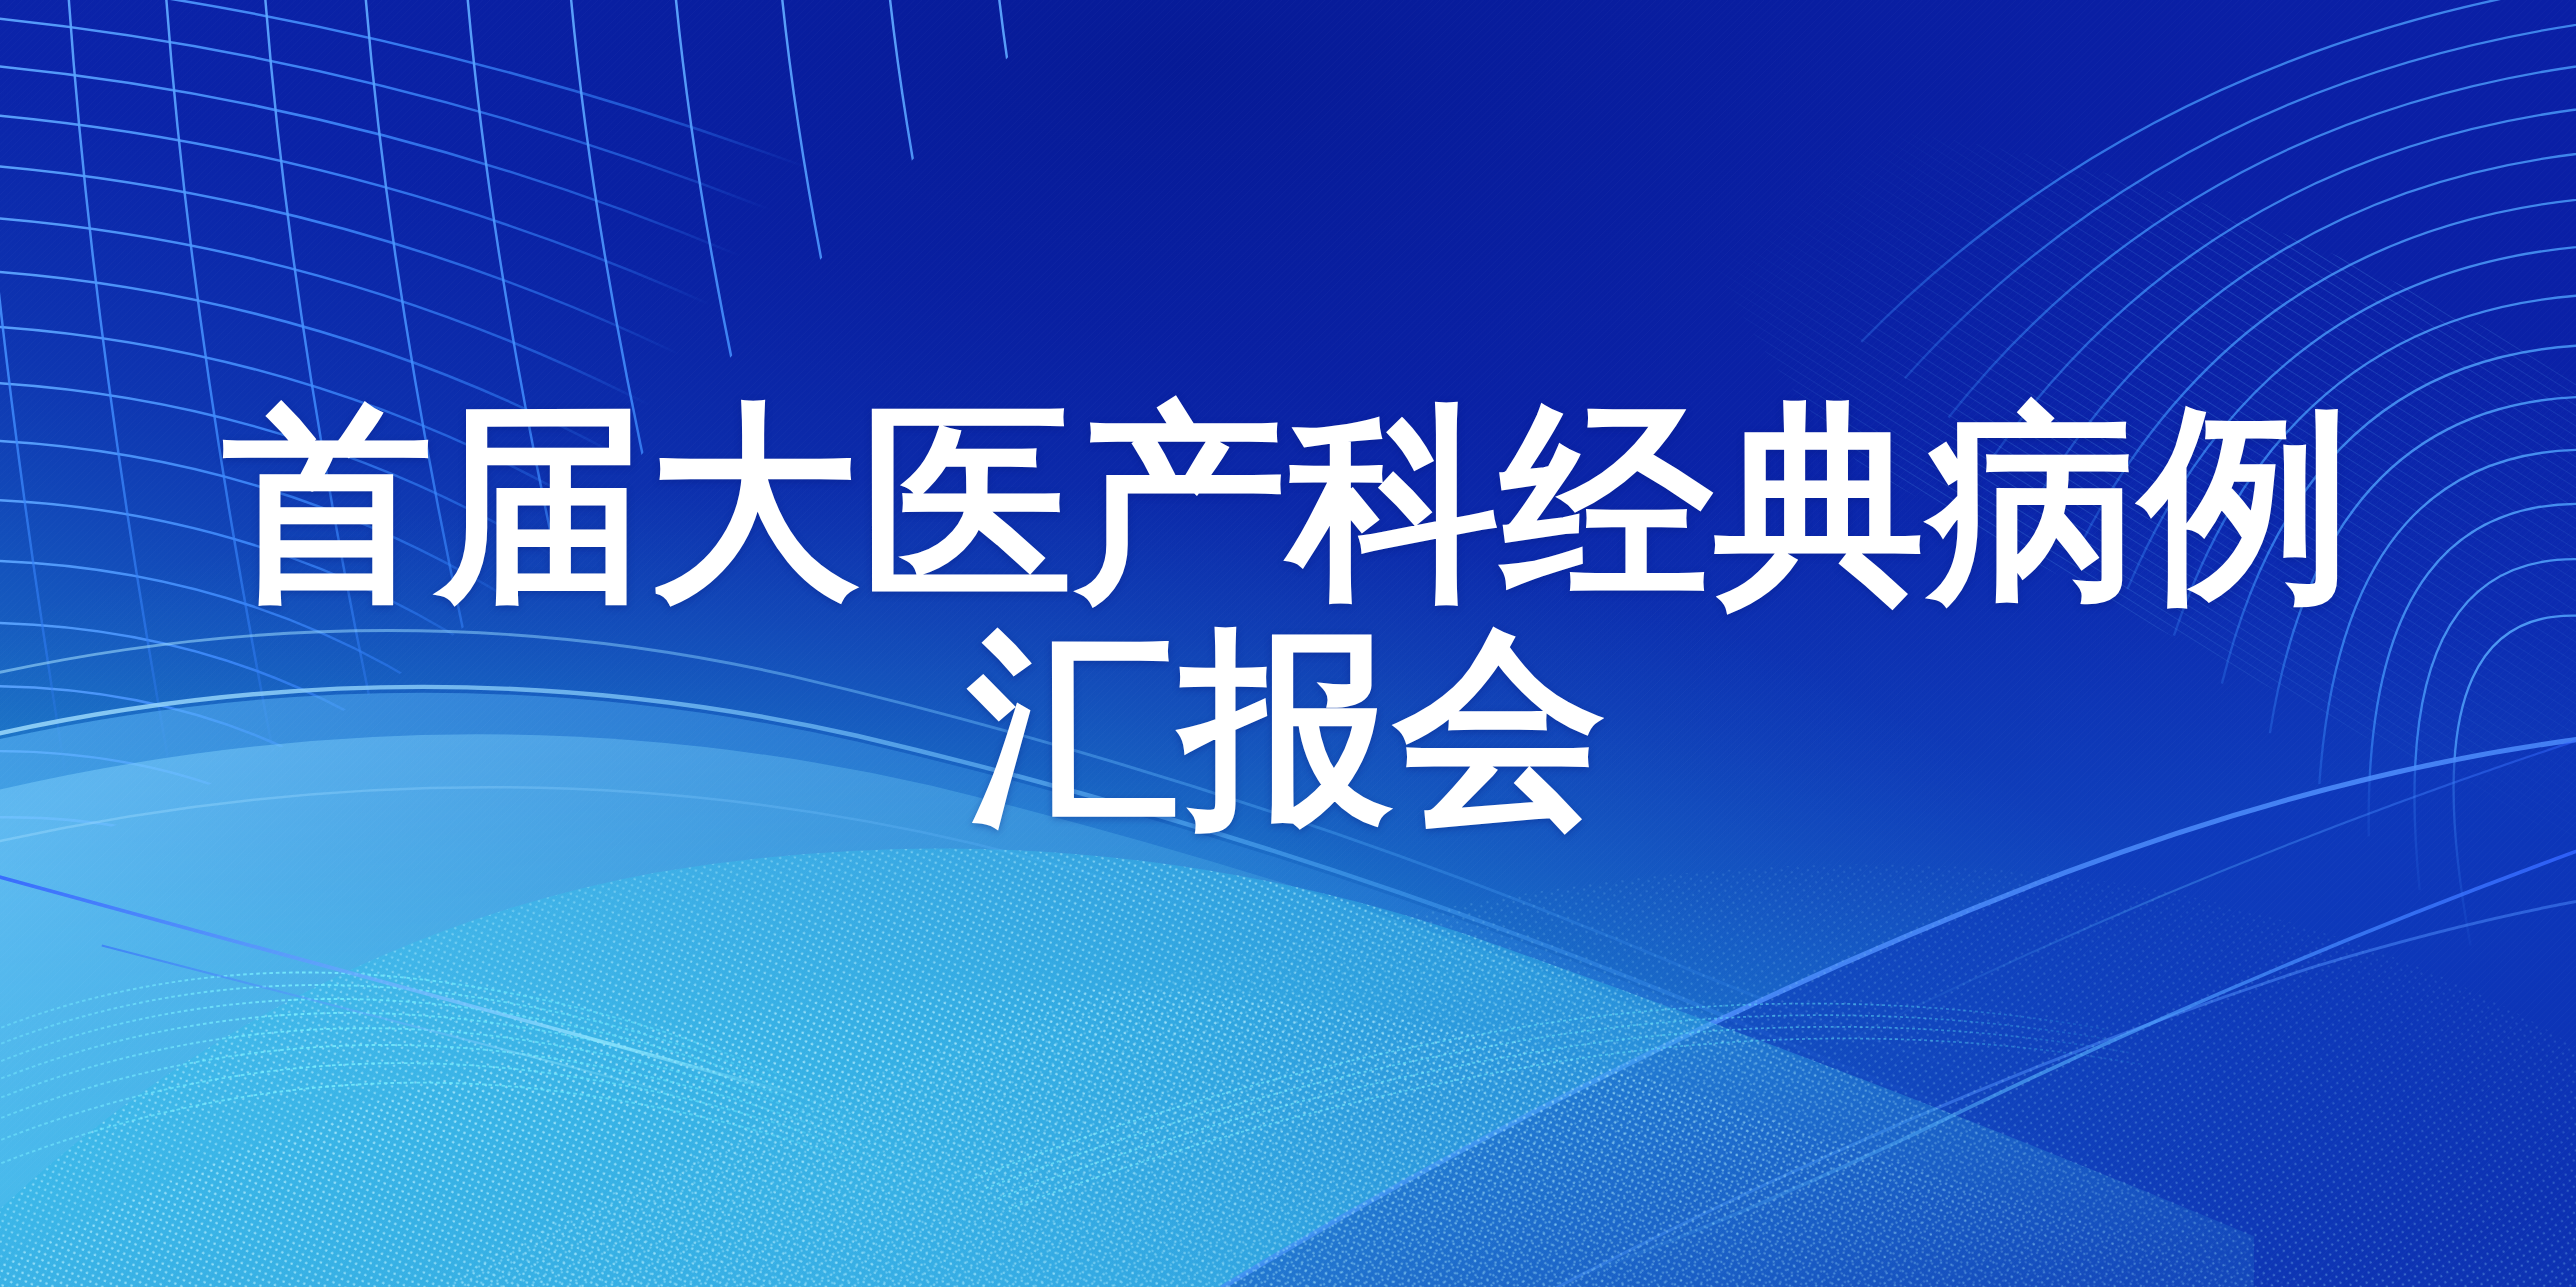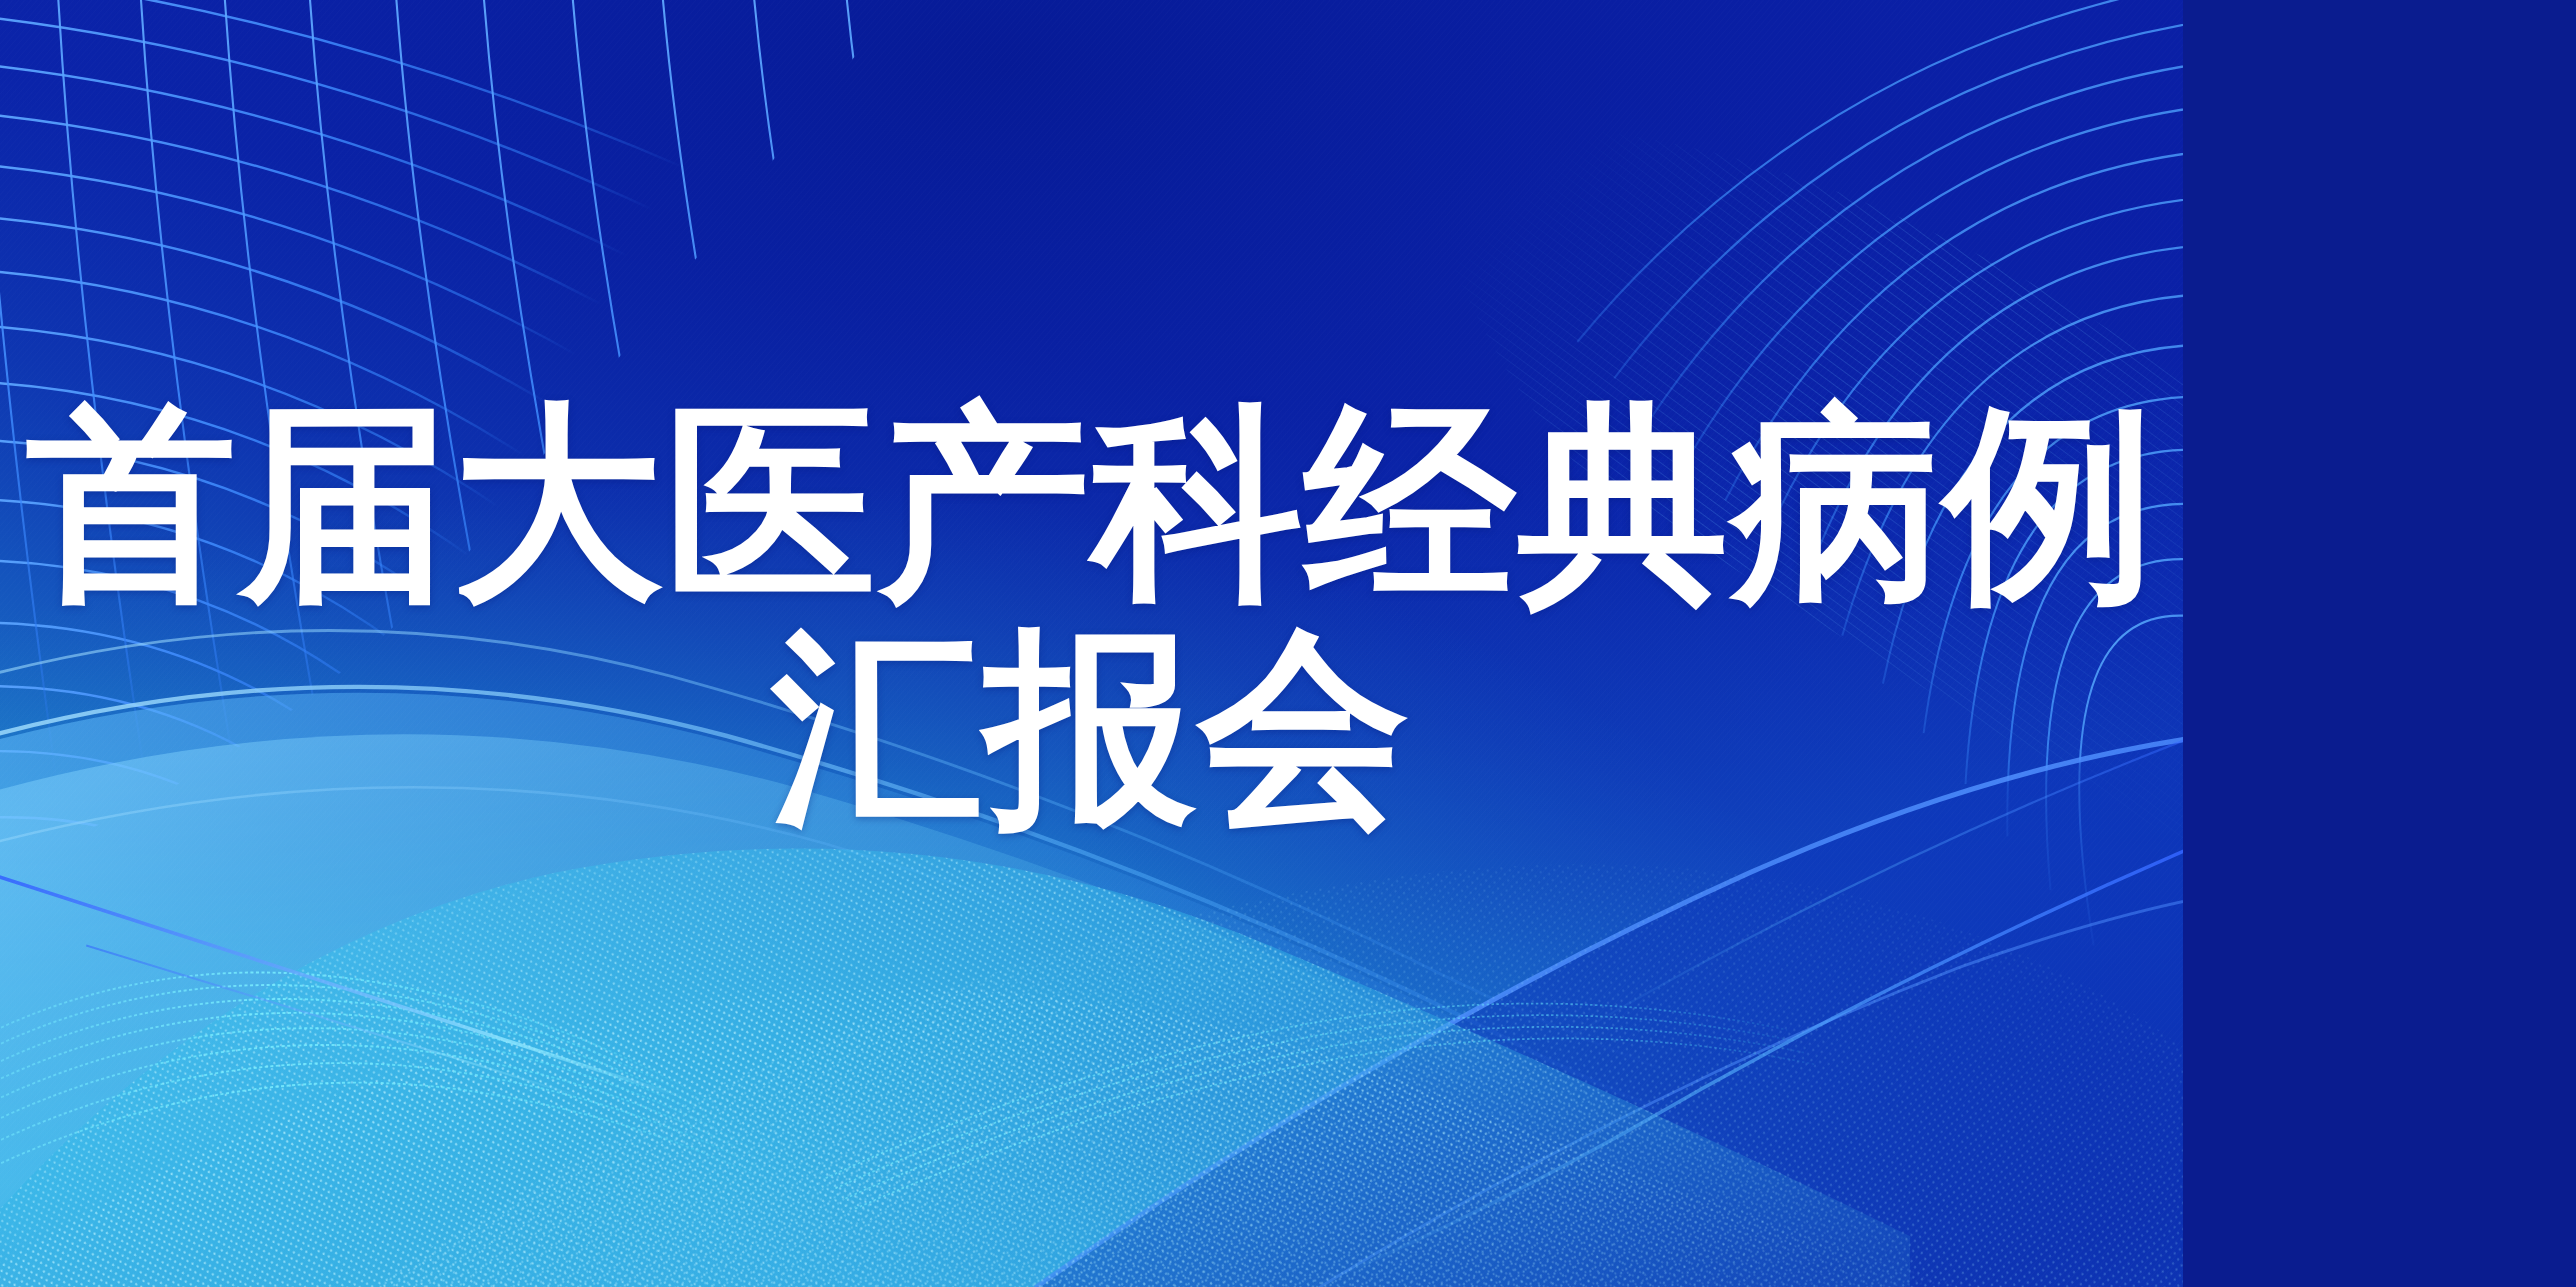--- a/index.html
+++ b/index.html
@@ -2,21 +2,21 @@
 <html style="font-size:11.6px"><head>
 <meta charset="utf-8">
 <style>
   html, body {
     margin: 0;
     padding: 0;
     background: #0a1c8f;
   }
   #banner {
     position: relative;
-    width: 2183px;
+    width: 2576px;
     height: 1288px;
     overflow: hidden;
     font-family: "Liberation Sans", "DejaVu Sans", sans-serif;
     background: #404040;
   }
   .layer {
     position: absolute;
     inset: 0;
     width: 100%;
     height: 100%;

